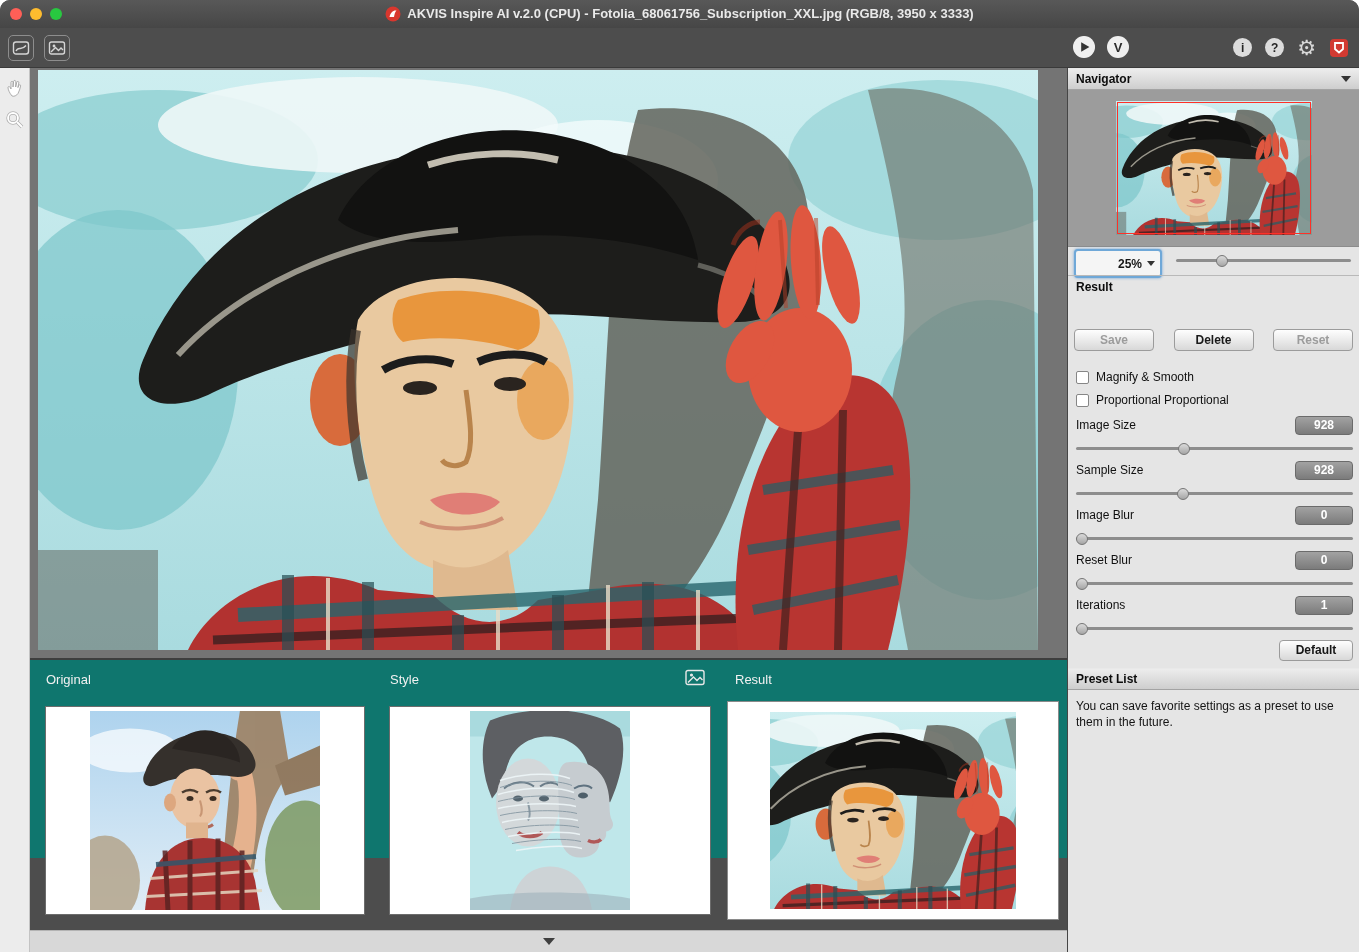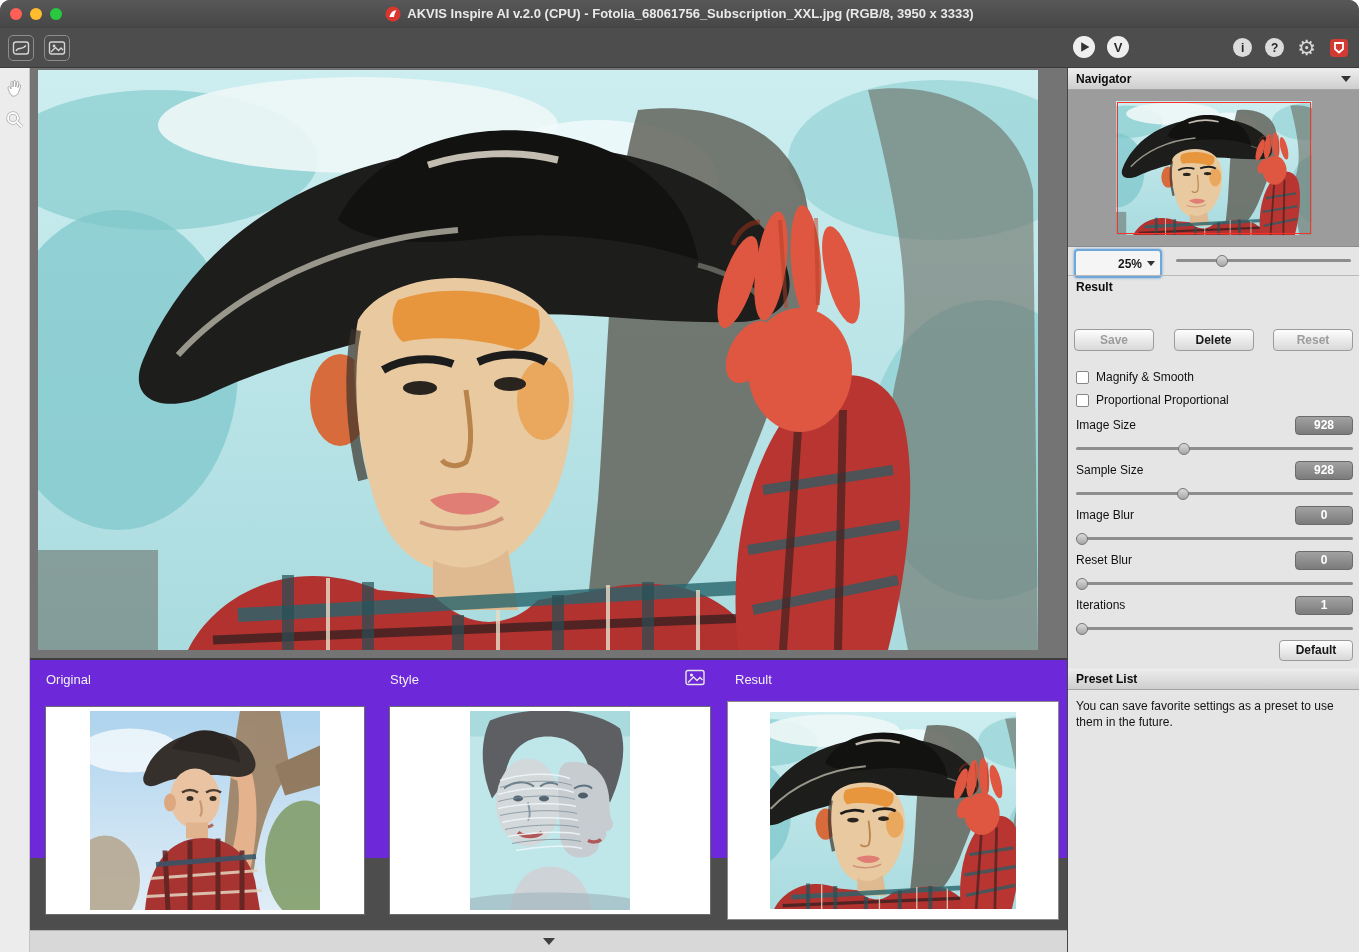--- a/index.html
+++ b/index.html
@@ -35,21 +35,21 @@
     border-right: 1px solid #c3c3c3; }
   .tool { position: absolute; left: 5px; width: 20px; height: 20px; }
   .tool.hand { top: 10px; } .tool.zoomtool { top: 42px; }
 
   
   .canvas { position: absolute; left: 30px; top: 68px; width: 1037px; height: 590px; background: #747474; }
   .main-image { position: absolute; left: 8px; top: 2px; width: 1000px; height: 580px; }
 
   
   .filmstrip { position: absolute; left: 30px; top: 658px; width: 1037px; height: 200px;
-    background: #6d28d9; border-top: 2px solid #3e3e3e; }
+    background: #0f766e; border-top: 2px solid #3e3e3e; }
   .strip-label { position: absolute; top: 12px; color: #f1f1f1; font-size: 13px; }
   .card { position: absolute; top: 47px; height: 207px; background: #fff;
     display: flex; align-items: center; justify-content: center; box-shadow: 0 0 0 1px #6c6c6c; }
   .card.original { left: 16px; width: 318px; }
   .card.style { left: 360px; width: 320px; }
   .card.result { left: 698px; top: 42px; width: 330px; height: 217px;
     border: 5px solid #ffffff; box-shadow: 0 0 0 1px #8a8a8a; }
   .style-gallery { position: absolute; left: 655px; top: 9px; width: 20px; height: 18px; }
 
   .bottombar { position: absolute; left: 30px; top: 930px; width: 1037px; height: 22px;

